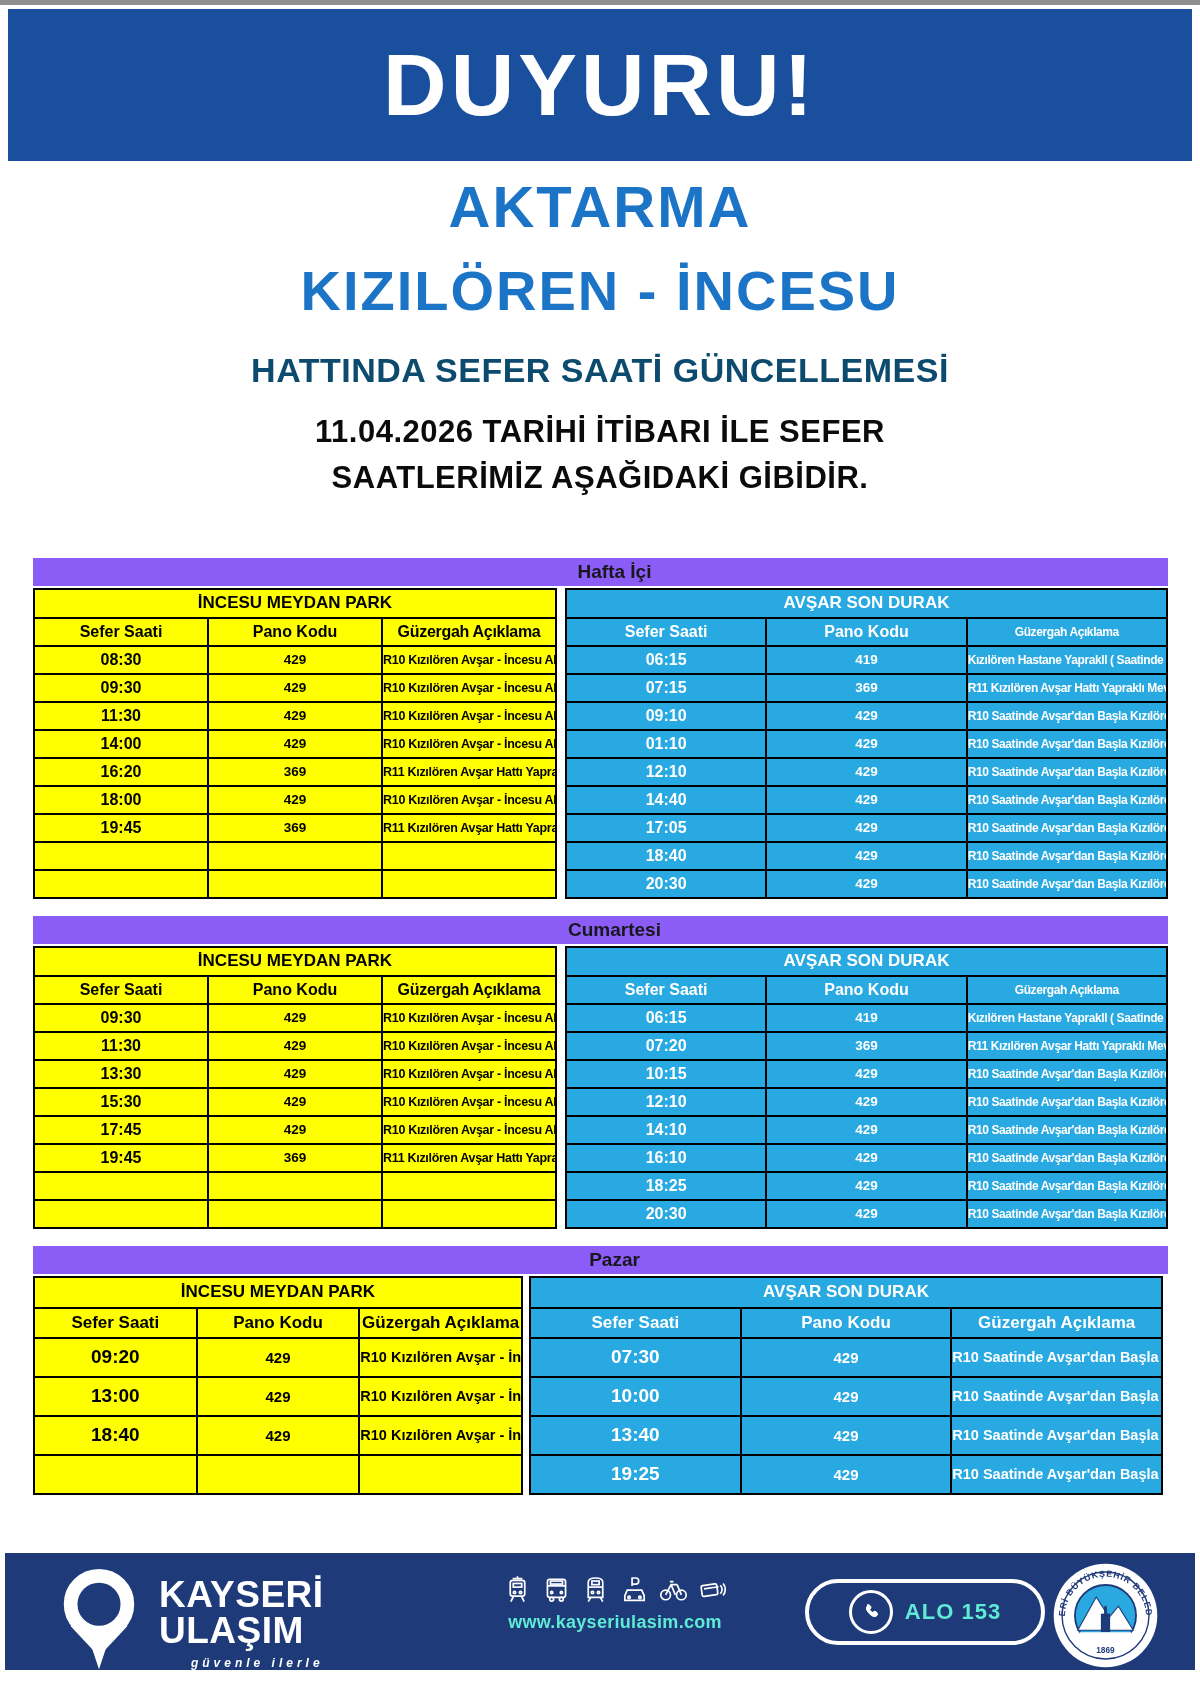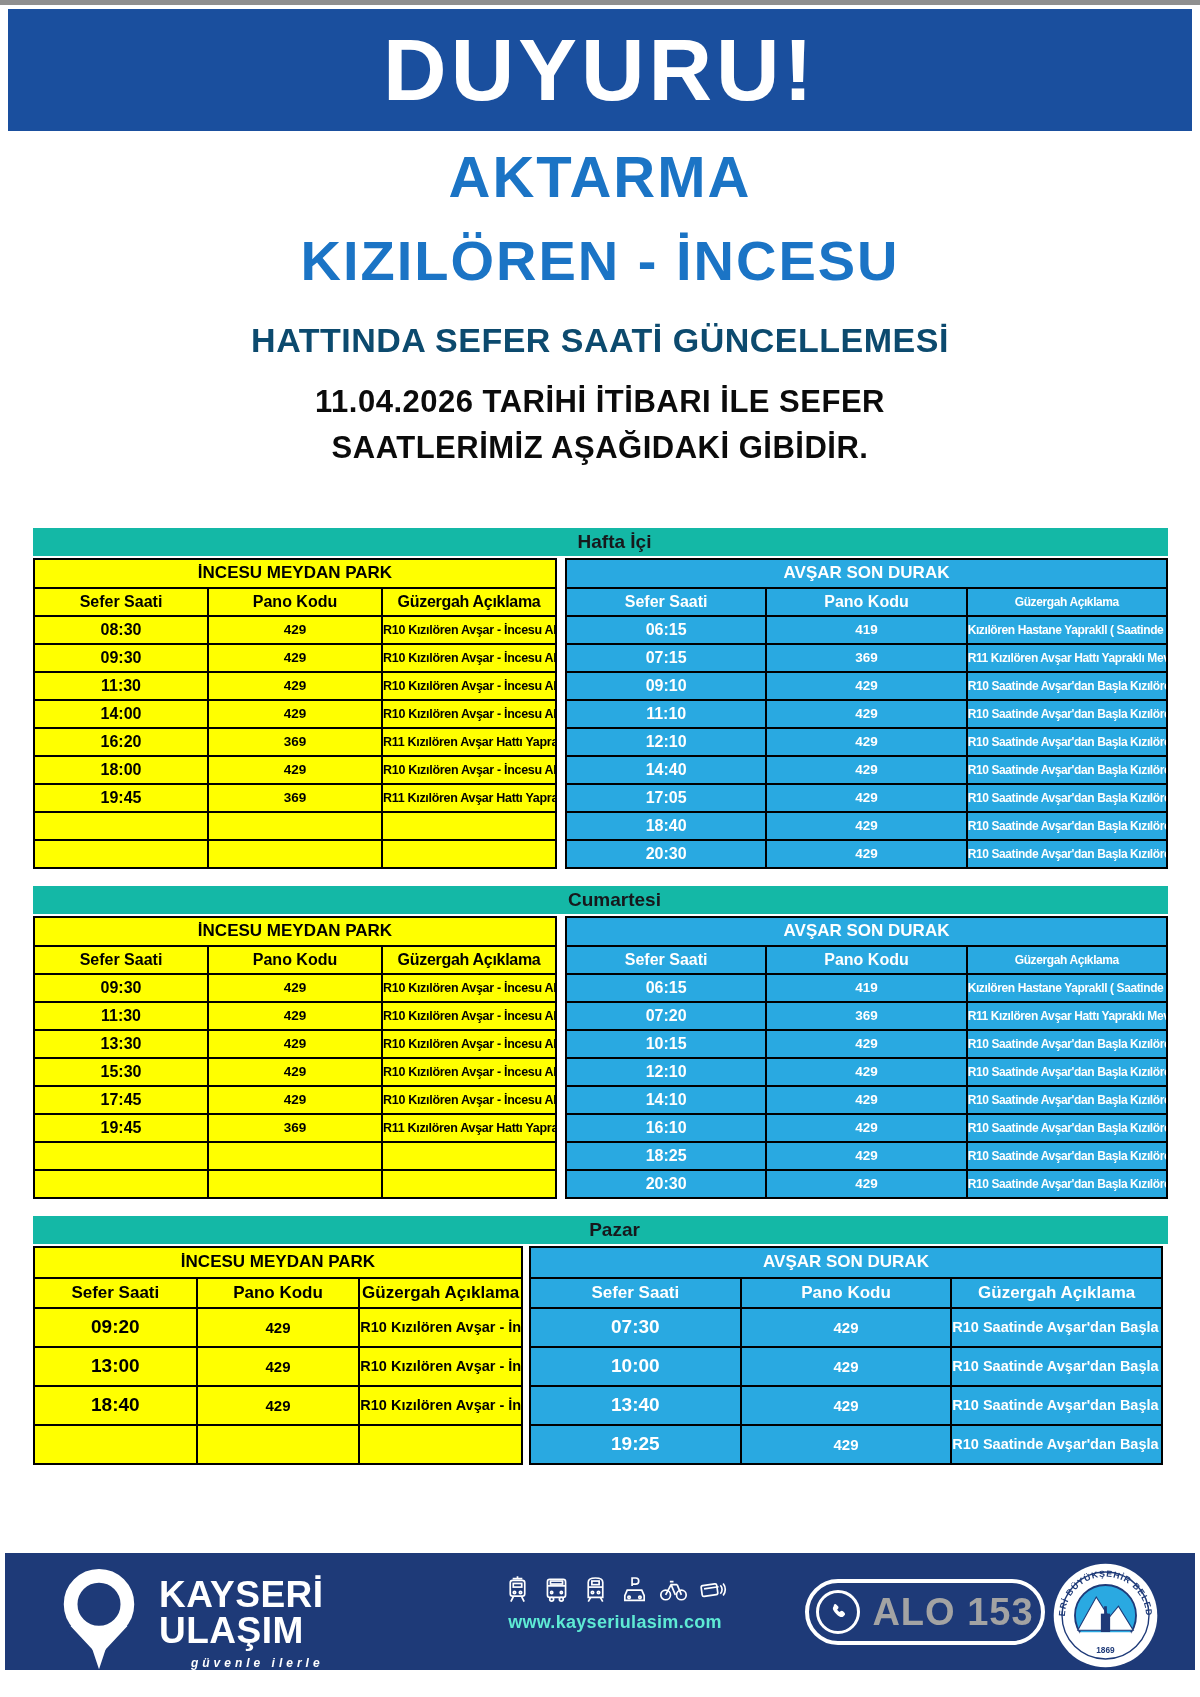--- a/index.html
+++ b/index.html
@@ -1,31 +1,31 @@
 <!DOCTYPE html>
 <html><head>
 <meta charset="utf-8">
 <style>
   html,body{margin:0;padding:0;background:#ffffff;}
   body{font-family:"Liberation Sans", sans-serif; width:1200px; height:1697px; position:relative; overflow:hidden;}
   .top-strip{height:5px;background:#8f8f8f;width:100%;}
   
-  .banner{margin:4px 8px 0 8px;height:122px;background:#1a4f9e;display:flex;align-items:center;justify-content:center;}
+  .banner{margin:4px 8px 0 8px;height:152px;background:#1a4f9e;display:flex;align-items:center;justify-content:center;}
   .banner-title{color:#ffffff;font-size:88px;font-weight:800;letter-spacing:4px;line-height:1;}
   
   .headline{ text-align:center; }
   .title-blue{color:#1b74c5;font-weight:800;font-size:56px;letter-spacing:2px;margin-top:24px;line-height:1.05;}
   .title-blue.second{font-size:58px;margin-top:16px;}
   .sub-black{color:#0c4a6e;font-weight:800;font-size:34px;margin-top:30px;letter-spacing:0.5px;}
   .date-black{color:#0b0b0b;font-weight:800;font-size:31px;margin-top:24px;letter-spacing:0.5px;}
   .date-black.second{margin-top:10px;}
   
   #sections{width:1135px;margin:62px 0 0 33px;}
   .section{margin-bottom:17px;}
-  .band{height:28px;background:#14b8a6;display:flex;align-items:center;justify-content:center;
+  .band{height:28px;background:#8b5cf6;display:flex;align-items:center;justify-content:center;
         font-weight:700;font-size:19px;color:#17181c;padding-left:28px;}
   .tables{display:flex;gap:8px;margin-top:2px;align-items:flex-start;}
   table{border-collapse:collapse;table-layout:fixed;}
   td,th{border:2px solid #000;padding:0;text-align:center;vertical-align:middle;overflow:hidden;white-space:nowrap;}
   .tbl-left{width:524px;}
   .tbl-right{width:603px;}
   .tbl-left th,.tbl-left td{background:#ffff00;color:#000;}
   .tbl-right th,.tbl-right td{background:#29a9e1;color:#ffffff;}
   .stop-header{height:27px;font-size:17px;font-weight:800;}
   .col-header th{height:26px;font-size:16px;font-weight:800;}
@@ -52,21 +52,21 @@
   .brand-text{margin-left:14px;margin-top:14px;color:#fff;}
   .brand-line{font-size:37px;font-weight:800;line-height:0.98;letter-spacing:0.5px;}
   .tagline{font-size:12px;font-style:italic;letter-spacing:4px;color:#fff;text-align:right;margin-top:6px;font-weight:700;}
   .center-group{position:absolute;left:455px;top:22px;width:310px;text-align:center;}
   .icon-row{display:flex;justify-content:center;gap:10px;}
   .icon-row svg{width:29px;height:29px;}
   .website{color:#5eead4;font-weight:800;font-size:18px;margin-top:8px;letter-spacing:0.3px;}
   .alo-pill{position:absolute;left:800px;top:26px;width:232px;height:58px;border:4px solid #fff;border-radius:33px;
             display:flex;align-items:center;justify-content:center;gap:12px;}
   .phone-circle{width:38px;height:38px;border:3px solid #fff;border-radius:50%;display:flex;align-items:center;justify-content:center;}
-  .alo-label{color:#a3a3a3;font-size:38px;font-weight:800;letter-spacing:1px;}
+  .alo-label{color:#5eead4;font-size:22px;font-weight:800;letter-spacing:1px;}
   .seal{position:absolute;right:34px;top:7px;width:111px;height:111px;}
 </style>
 </head>
 <body>
 
 <div class="top-strip"></div>
 
 <div class="banner">
   <div class="banner-title">DUYURU!</div>
 </div>
@@ -165,21 +165,21 @@
       <td class="c-time">07:15</td>
       <td class="c-code">369</td>
       <td class="c-desc">R11 Kızılören Avşar Hattı Yapraklı Mevki - İncesu Aktarma</td>
     </tr>
     <tr>
       <td class="c-time">09:10</td>
       <td class="c-code">429</td>
       <td class="c-desc">R10 Saatinde Avşar'dan Başla Kızılören - İncesu Aktarma</td>
     </tr>
     <tr>
-      <td class="c-time">11:10</td>
+      <td class="c-time">01:10</td>
       <td class="c-code">429</td>
       <td class="c-desc">R10 Saatinde Avşar'dan Başla Kızılören - İncesu Aktarma</td>
     </tr>
     <tr>
       <td class="c-time">12:10</td>
       <td class="c-code">429</td>
       <td class="c-desc">R10 Saatinde Avşar'dan Başla Kızılören - İncesu Aktarma</td>
     </tr>
     <tr>
       <td class="c-time">14:40</td>

